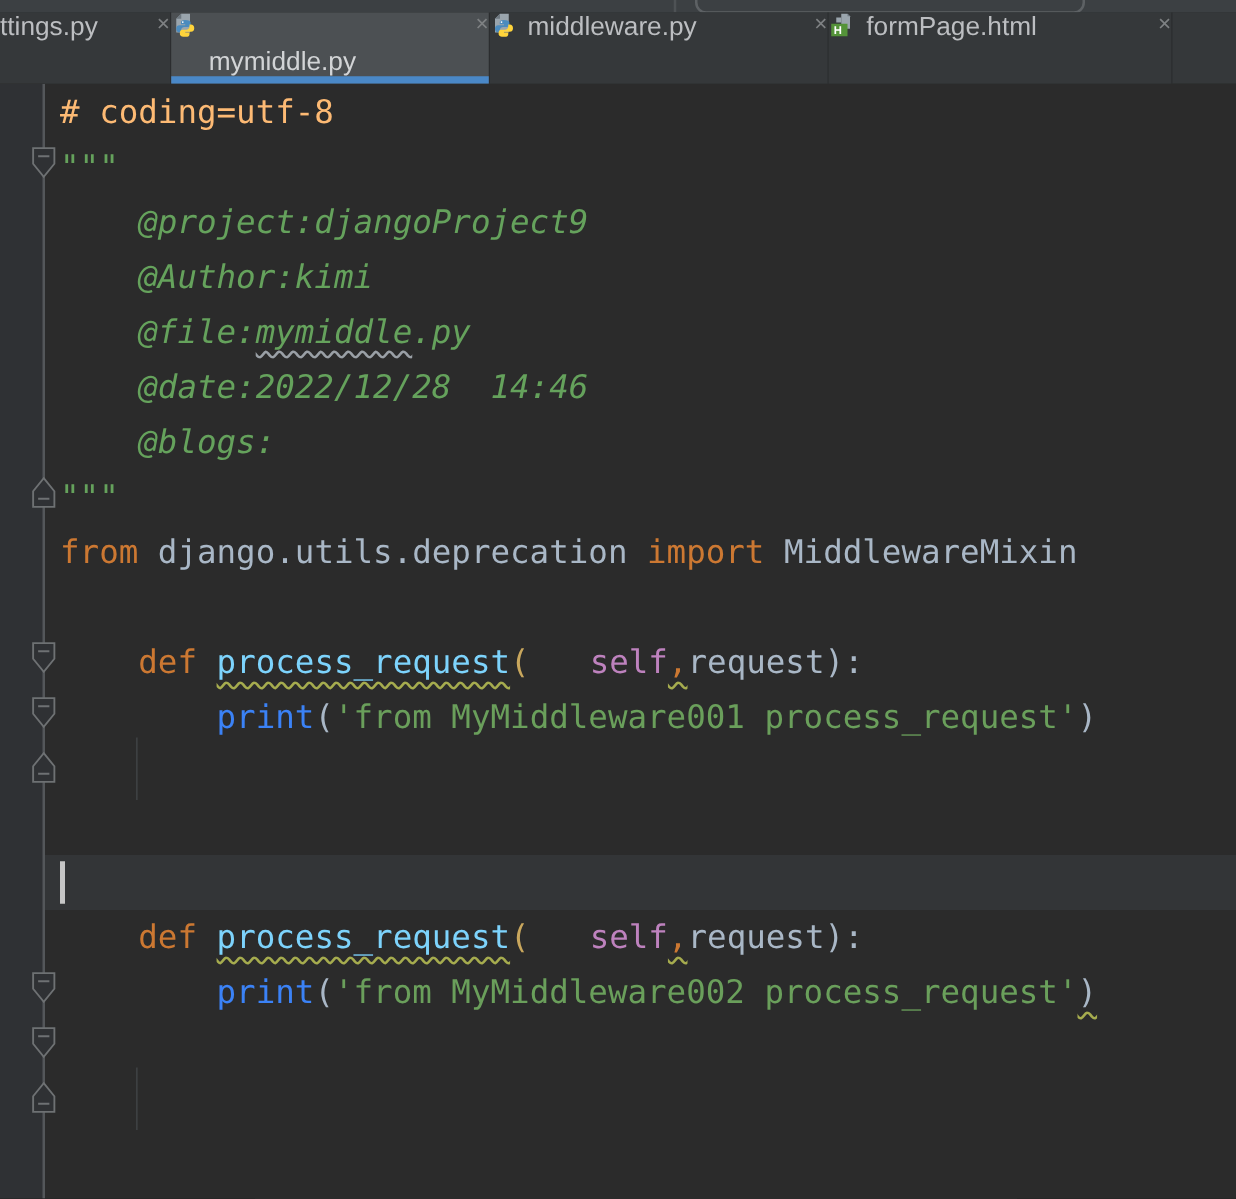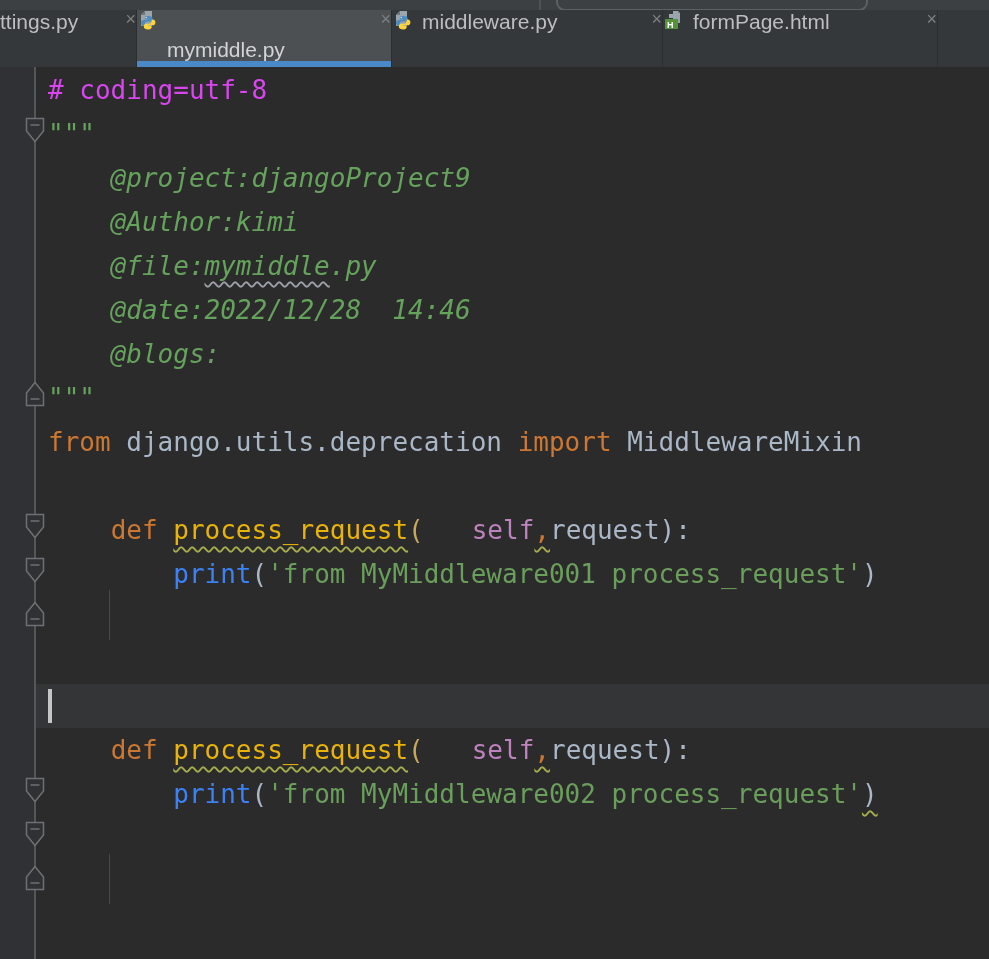--- a/index.html
+++ b/index.html
@@ -35,25 +35,25 @@
   .indent-guide{position:absolute;width:1px;background:#44484B;}
   .ig1{left:109px;top:523px;height:50px;}
   .ig2{left:109px;top:787px;height:50px;}
   .code-lines{position:absolute;left:0;top:1px;right:0;}
   .code-line{height:44px;line-height:44px;white-space:pre;padding-left:48px;
              font-family:"DejaVu Sans Mono",monospace;font-size:26px;}
   .caret{position:absolute;left:48px;top:622px;width:4px;height:34px;background:#C6C6C6;}
   .fold-marker{position:absolute;left:25px;width:20px;height:26px;}
 
   
-  .c-comment{color:#d946ef;text-align:center;}
+  .c-comment{color:#fdba74;text-align:center;}
   .c-doc{color:#65A25C;font-style:italic;}
   .c-kw{color:#CC7832;}
   .c-plain{color:#A9B7C6;}
-  .c-func{color:#eab308;}
+  .c-func{color:#7dd3fc;}
   .c-self{color:#BE82BE;margin-left:48px;}
   .c-builtin{color:#3b82f6;}
   .c-string{color:#6A9F5B;}
   .c-paren{color:#C9A75D;}
   .c-comma{color:#CC7832;}
   .sq-warn{text-decoration:underline wavy #A6AC4E 2px;text-underline-offset:7px;}
   .sq-typo{text-decoration:underline wavy #9AA0A6 1.5px;text-underline-offset:6px;}
 </style>
 </head>
 <body>

